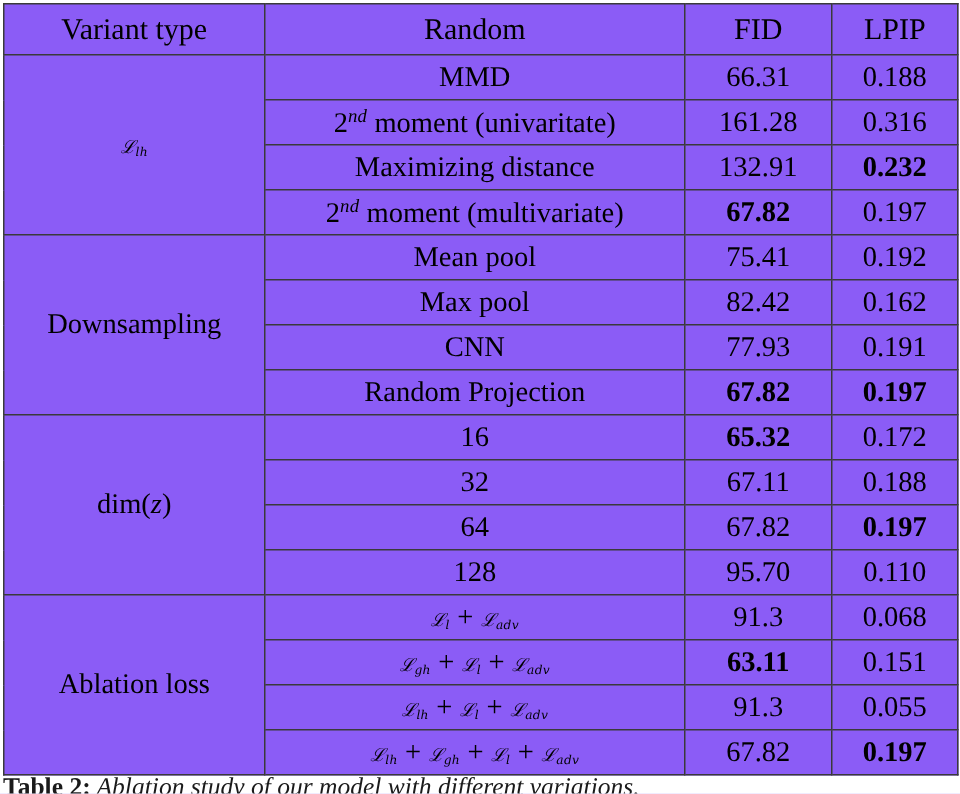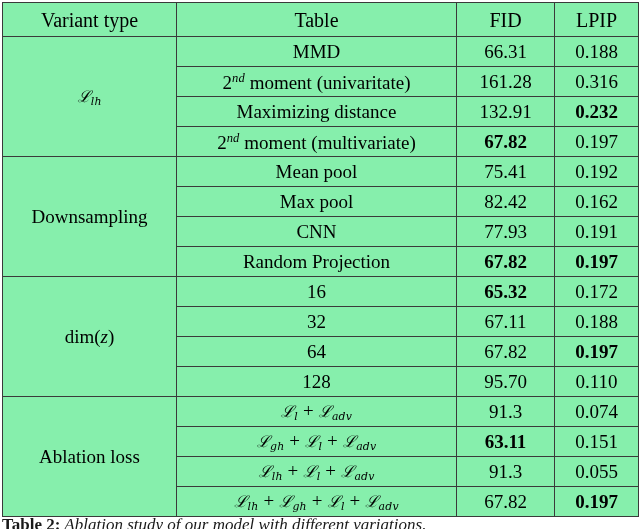--- a/index.html
+++ b/index.html
@@ -20,21 +20,21 @@
     width: 640px;
     height: 529px;
     background: #ffffff;
   }
 
   table.ablation {
     border-collapse: collapse;
     width: 636px;
     margin: 2px 0 0 2px;
     table-layout: fixed;
-    background: #86efac;
+    background: #8b5cf6;
   }
 
   table.ablation col.c-variant { width: 174px; }
   table.ablation col.c-model   { width: 280px; }
   table.ablation col.c-fid     { width: 98px;  }
   table.ablation col.c-lpip    { width: 84px;  }
 
   table.ablation th,
   table.ablation td {
     border: 1.4px solid #3a3a3a;
@@ -66,21 +66,21 @@
   td.num.b { font-weight: bold; }
 
   
   .mathvar {
     font-family: "Liberation Serif", "DejaVu Serif", serif;
     font-style: italic;
   }
   .calL {
     font-family: "DejaVu Serif", "Liberation Serif", serif;
     font-style: italic;
-    font-size: 16px;
+    font-size: 12px;
     letter-spacing: 0;
   }
   .sub {
     font-size: 0.68em;
     vertical-align: -0.28em;
     font-style: italic;
     letter-spacing: 0.2px;
   }
   .sup {
     font-size: 0.66em;
@@ -122,21 +122,21 @@
     <colgroup>
       <col class="c-variant">
       <col class="c-model">
       <col class="c-fid">
       <col class="c-lpip">
     </colgroup>
 
     <thead>
       <tr>
         <th>Variant type</th>
-        <th>Table</th>
+        <th>Random</th>
         <th>FID</th>
         <th>LPIP</th>
       </tr>
     </thead>
 
     <tbody id="table-body">
         <tr class="sec-top">
           <td class="grp-label" rowspan="4"><span class="calL">ℒ<span class="sub">lh</span></span></td>
           <td>MMD</td>
           <td class="num">66.31</td>
@@ -196,21 +196,21 @@
         </tr>
         <tr>
           <td>128</td>
           <td class="num">95.70</td>
           <td class="num">0.110</td>
         </tr>
         <tr class="sec-top">
           <td class="grp-label" rowspan="4">Ablation loss</td>
           <td><span class="calL">ℒ<span class="sub">l</span></span><span class="plus">+</span><span class="calL">ℒ<span class="sub">adv</span></span></td>
           <td class="num">91.3</td>
-          <td class="num">0.074</td>
+          <td class="num">0.068</td>
         </tr>
         <tr>
           <td><span class="calL">ℒ<span class="sub">gh</span></span><span class="plus">+</span><span class="calL">ℒ<span class="sub">l</span></span><span class="plus">+</span><span class="calL">ℒ<span class="sub">adv</span></span></td>
           <td class="num b">63.11</td>
           <td class="num">0.151</td>
         </tr>
         <tr>
           <td><span class="calL">ℒ<span class="sub">lh</span></span><span class="plus">+</span><span class="calL">ℒ<span class="sub">l</span></span><span class="plus">+</span><span class="calL">ℒ<span class="sub">adv</span></span></td>
           <td class="num">91.3</td>
           <td class="num">0.055</td>

